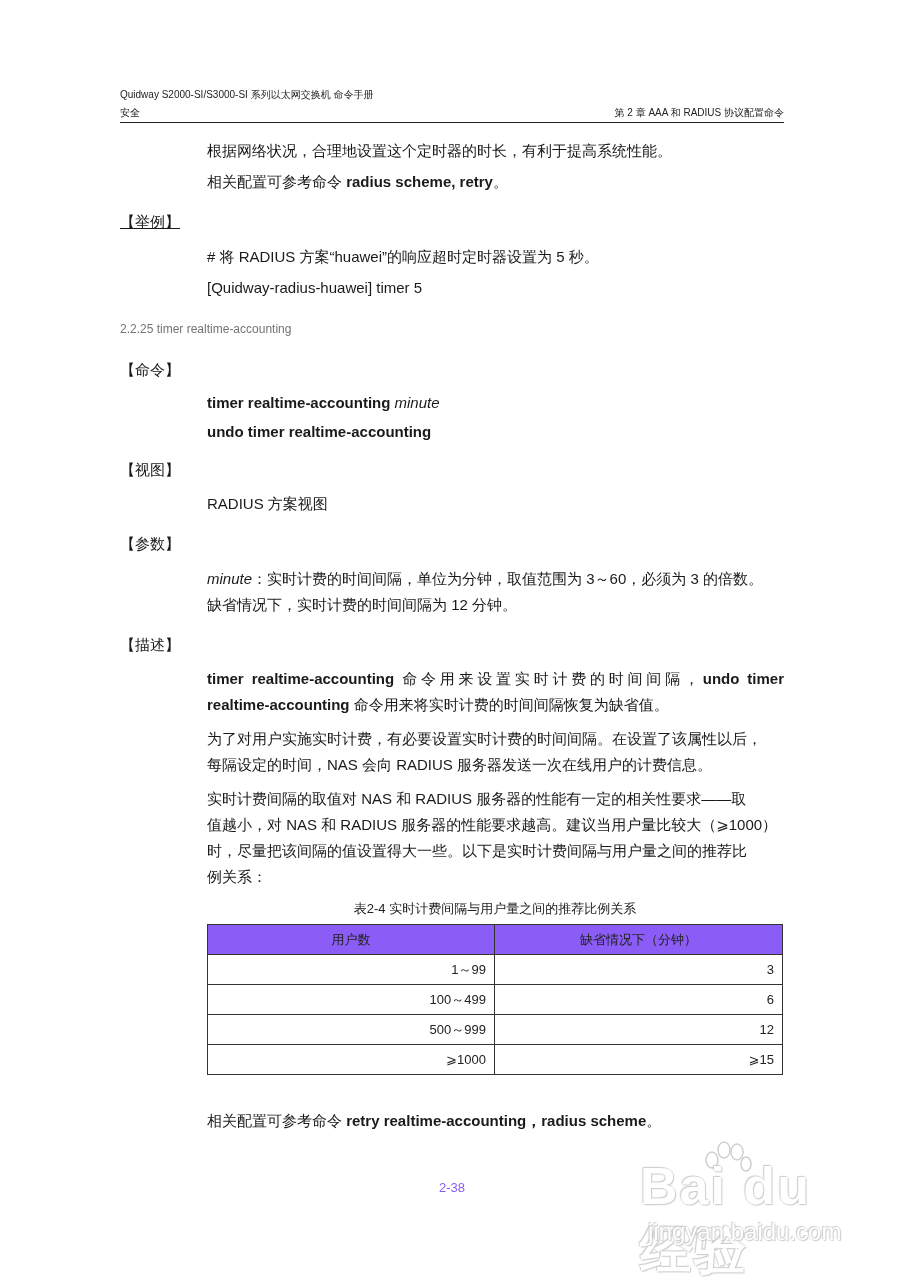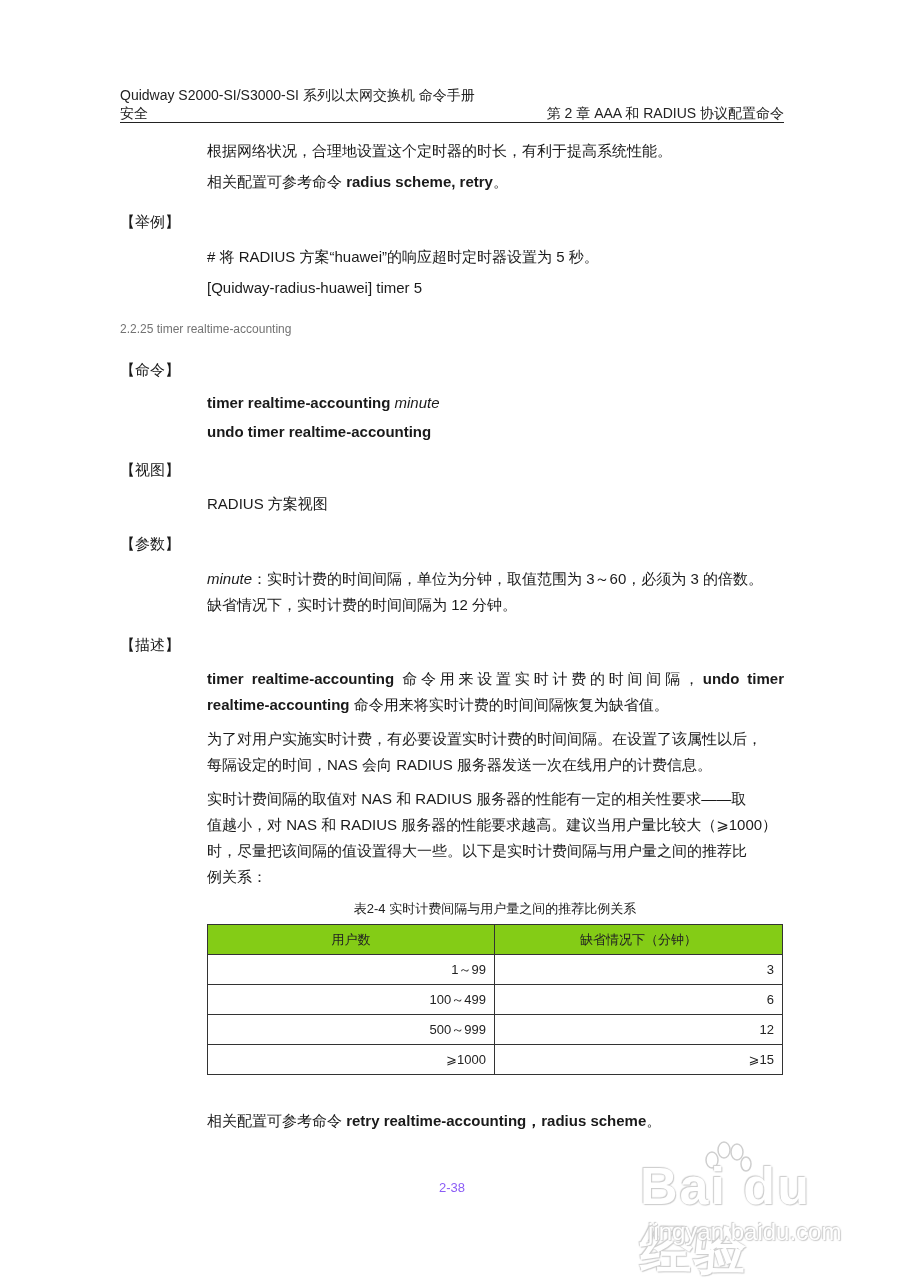--- a/index.html
+++ b/index.html
@@ -1,31 +1,31 @@
 <!DOCTYPE html>
 <html><head>
 <meta charset="utf-8">
 <style>
   html, body { margin: 0; padding: 0; }
   body {
     width: 904px; height: 1280px; background: #ffffff; position: relative; overflow: hidden;
     font-family: "Liberation Sans", "DejaVu Sans", sans-serif; color: #1a1a1a;
   }
   .abs { position: absolute; }
-  .hdr { font-size: 14px; color: #222; line-height: 16px; }
+  .hdr { font-size: 10px; color: #222; line-height: 16px; }
   .hdr-rule { position: absolute; left: 120px; top: 122px; width: 664px; height: 0; border-top: 1.5px solid #222; }
   .p { font-size: 15px; line-height: 20px; white-space: nowrap; }
   .lbl { font-size: 15px; line-height: 20px; }
   .b { font-weight: bold; }
   .i { font-style: italic; }
   .h2 { font-size: 12px; line-height: 22px; color: #737373; }
   .just { text-align: justify; text-align-last: justify; white-space: normal; }
   table.rt { position: absolute; left: 207px; top: 924px; width: 576px; border-collapse: collapse; font-size: 13px; }
   table.rt td, table.rt th { border: 1px solid #333; height: 29px; padding: 0 8px; text-align: right; font-weight: normal; color: #222; }
-  table.rt th { background: #84cc16; text-align: center; }
+  table.rt th { background: #8b5cf6; text-align: center; }
   table.rt col.c1 { width: 287px; }
   .caption { position: absolute; left: 207px; top: 900px; width: 576px; text-align: center; font-size: 13px; color: #222; }
   .pgnum { position: absolute; left: 0; width: 904px; top: 1180px; text-align: center; font-size: 13px; color: #8b5cf6; }
   .wm { position: absolute; left: 640px; top: 1140px; width: 240px; height: 110px; color: #e2e2e2; }
   .wm .big { position: absolute; left: 0; top: 16px; font-size: 52px; font-weight: bold; letter-spacing: 2px; color: #ffffff;
     text-shadow: 0 0 2px #c8c8c8, 1px 1px 1px #cfcfcf, -1px -1px 1px #cfcfcf; }
   .wm .small { position: absolute; left: 8px; top: 78px; font-size: 24px; color: #ffffff;
     text-shadow: 0 0 2px #c8c8c8, 1px 1px 1px #cfcfcf, -1px -1px 1px #cfcfcf; }
   .paw { position: absolute; left: 50px; top: -2px; }
 </style>
@@ -34,21 +34,21 @@
 
 <div class="abs hdr" style="left:120px; top:87px;">Quidway S2000-SI/S3000-SI 系列以太网交换机  命令手册</div>
 <div class="abs hdr" style="left:120px; top:105px;">安全</div>
 <div class="abs hdr" style="right:120px; top:105px;">第 2 章  AAA 和 RADIUS 协议配置命令</div>
 <div class="hdr-rule"></div>
 
 <div class="abs p" style="left:207px; top:141px;">根据网络状况，合理地设置这个定时器的时长，有利于提高系统性能。</div>
 <div class="abs p" style="left:207px; top:172px;">
   <span>相关配置可参考命令 </span><span class="b">radius scheme, retry</span><span>。</span>
 </div>
-<div class="abs lbl" style="left:120px; top:212px;">【举例】</div>
+<div class="abs lbl" style="left:120px; top:212px;text-decoration:underline;">【举例】</div>
 <div class="abs p" style="left:207px; top:247px;"># 将 RADIUS 方案“huawei”的响应超时定时器设置为 5 秒。</div>
 <div class="abs p" style="left:207px; top:278px;">[Quidway-radius-huawei] timer 5</div>
 
 <div class="abs h2" style="left:120px; top:318px;">2.2.25  timer realtime-accounting</div>
 
 <div class="abs lbl" style="left:120px; top:360px;text-align:right;">【命令】</div>
 <div class="abs p" style="left:207px; top:393px;">
   <span class="b">timer realtime-accounting </span><span class="i">minute</span>
 </div>
 <div class="abs p b" style="left:207px; top:422px;">undo timer realtime-accounting</div>

